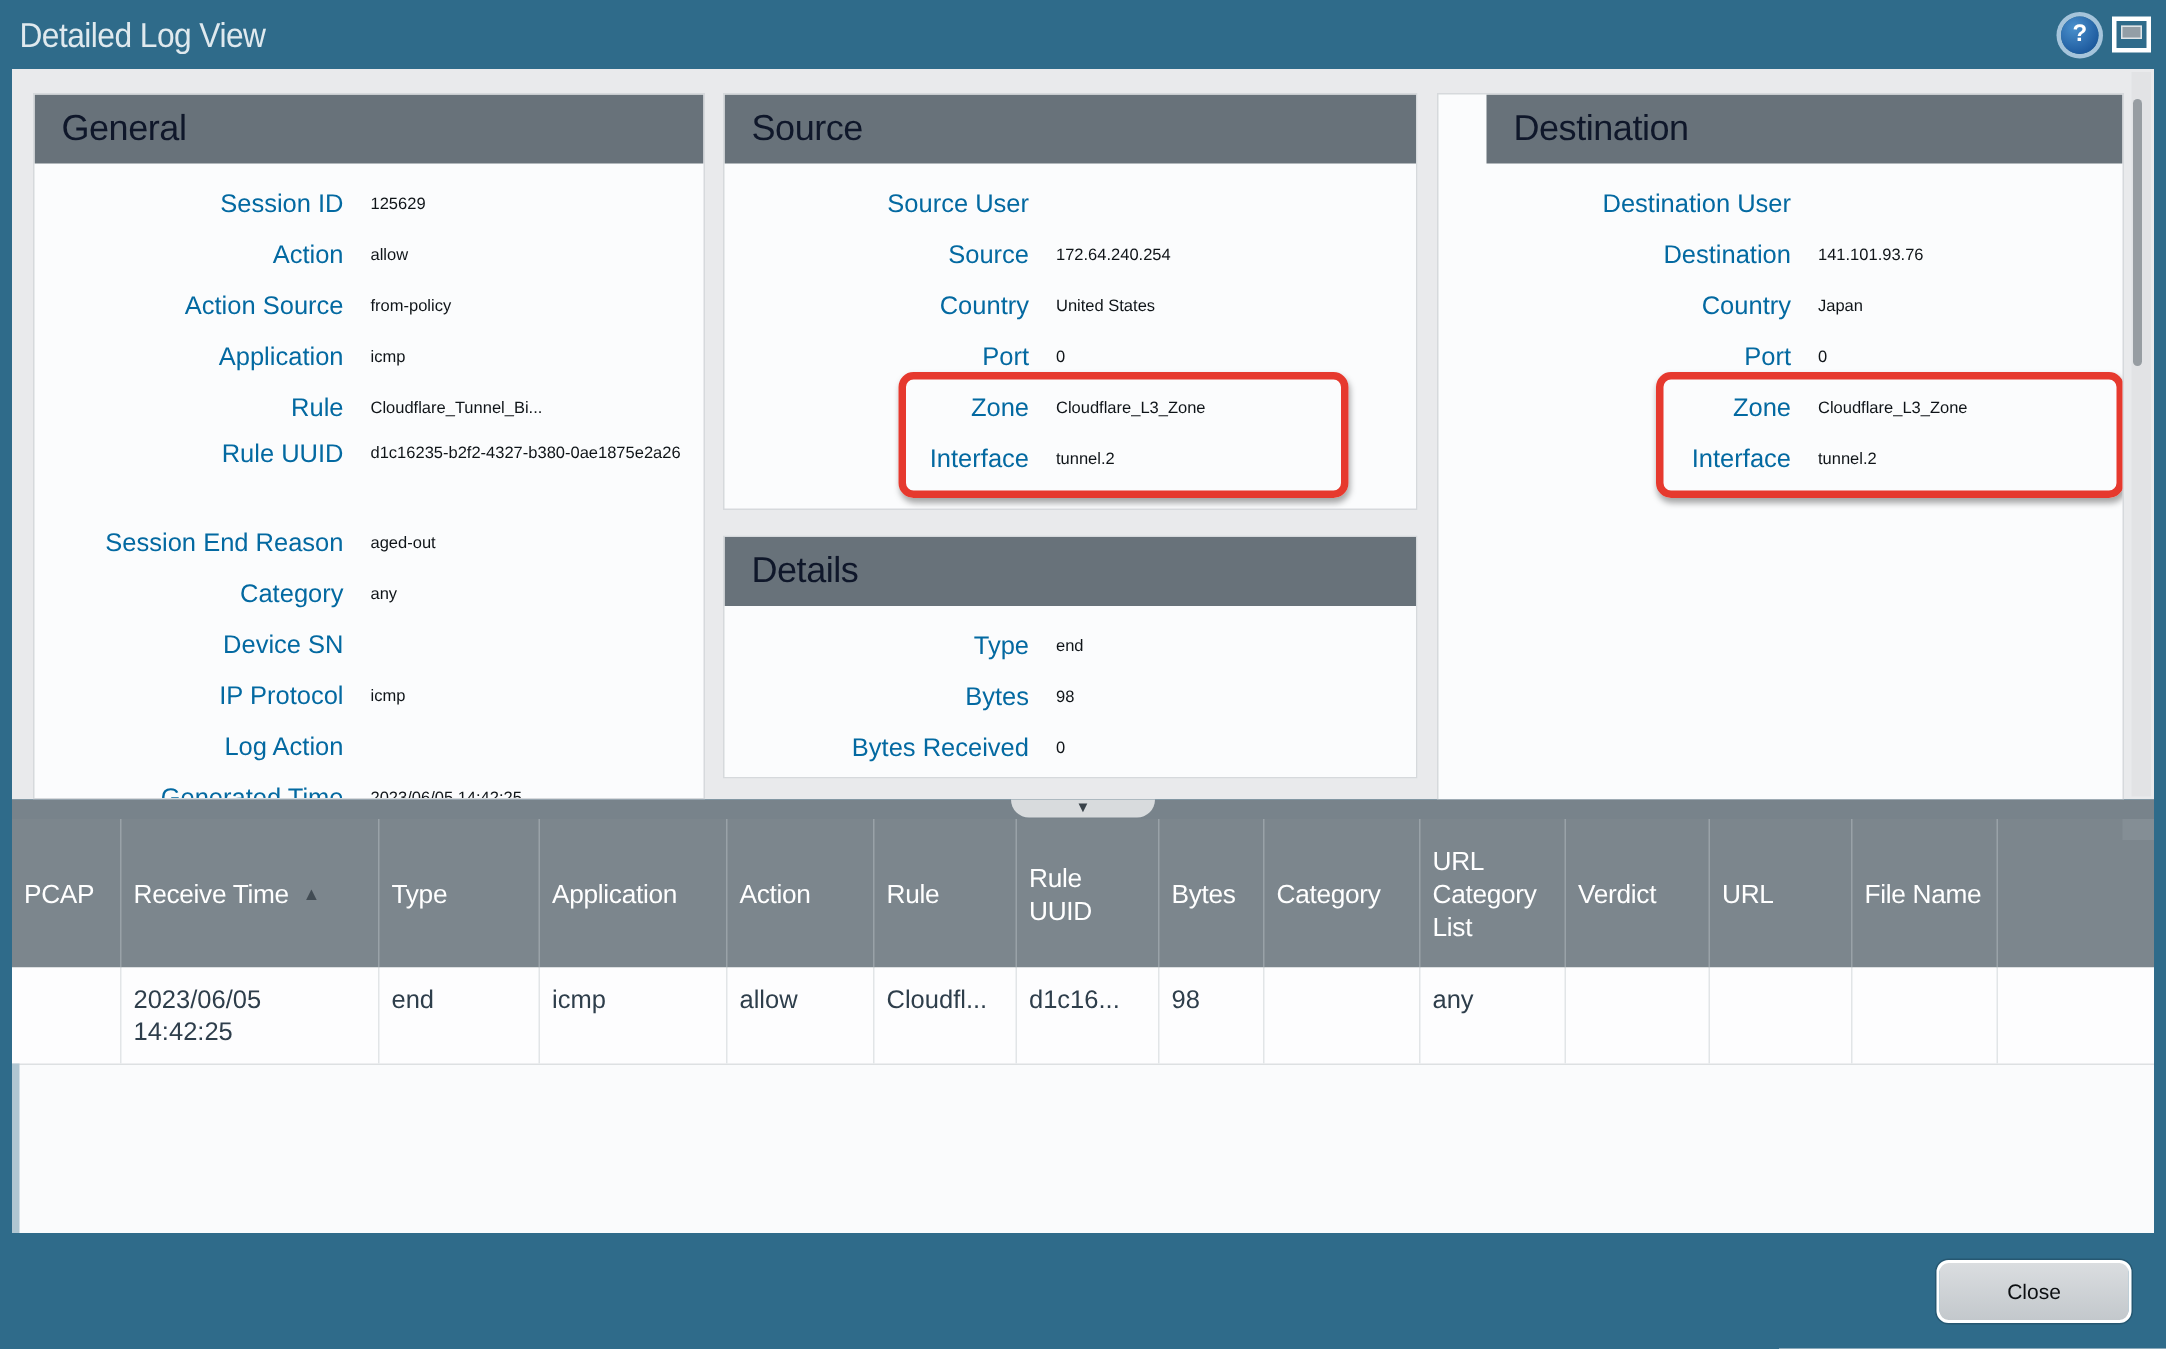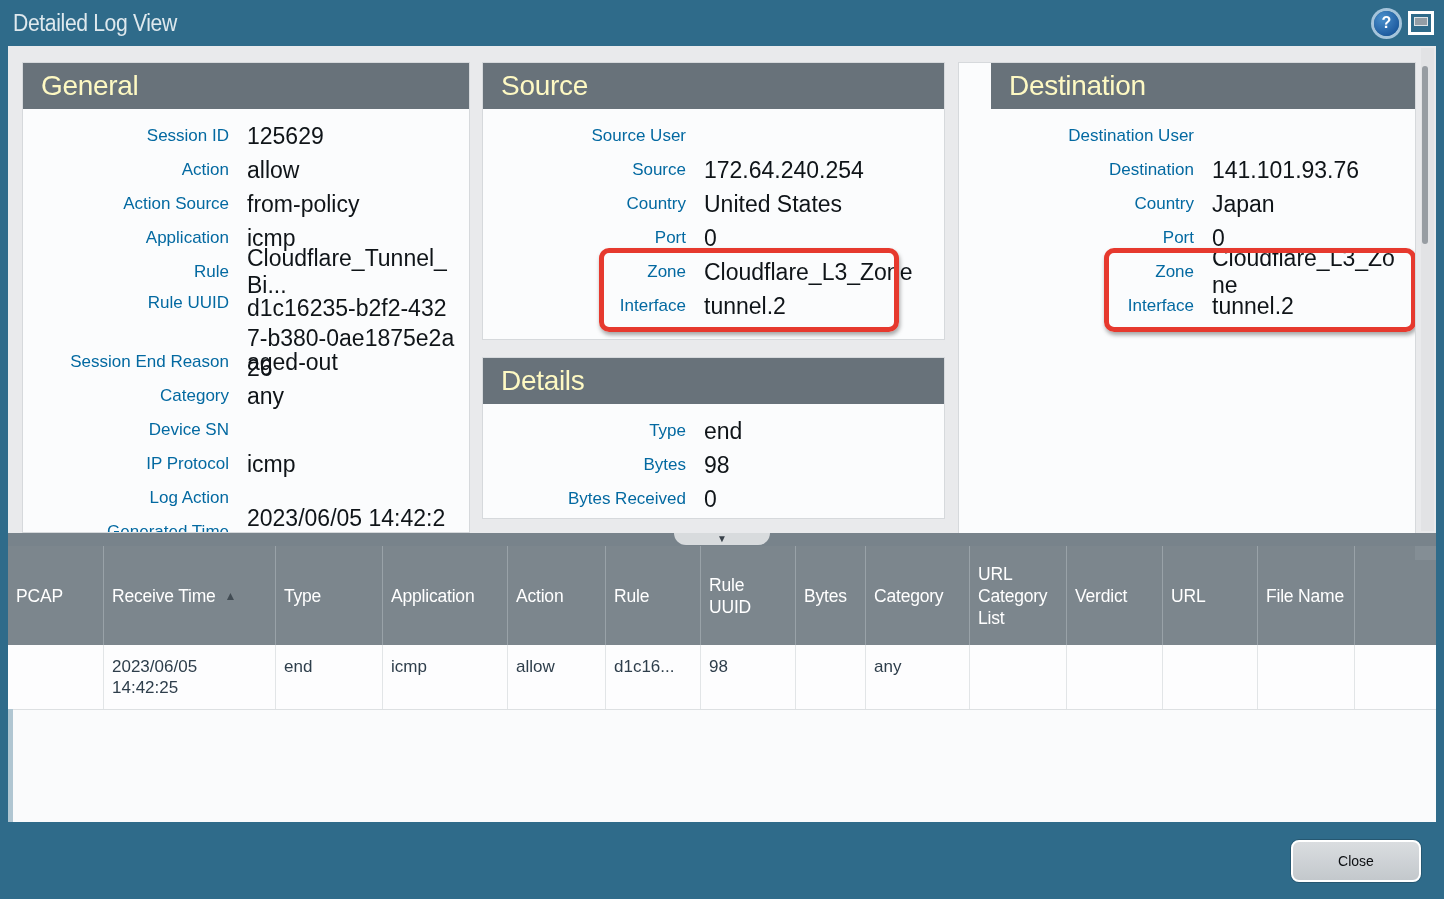--- a/index.html
+++ b/index.html
@@ -42,35 +42,35 @@
   
   .top-section {
     position:absolute; top:46px; left:8px; right:8px; height:487px;
     background:#e9eaec; overflow:hidden;
   }
   .panel {
     position:absolute; background:#fbfcfd;
     border:1px solid #d6d9dc; overflow:hidden;
   }
   .panel-header {
-    height:46px; background:#68727a; color:#fef9c3;
-    font-size:28px; letter-spacing:-0.3px;
+    height:46px; background:#68727a; color:#0f172a;
+    font-size:24px; letter-spacing:-0.3px;
     display:flex; align-items:center; padding:0 18px;
   }
   .panel-body { position:relative; padding:10px 0 6px 0; }
   .frow { display:flex; height:34px; align-items:center; }
   .frow.tall { height:56px; align-items:flex-start; }
   .frow.tall .flabel { padding-top:4px; }
-  .frow.tall .fvalue { padding-top:4px; line-height:30px; }
+  .frow.tall .fvalue { padding-top:4px; line-height:18px; }
   .flabel {
     width:206px; flex:none; text-align:right; color:#0369a1; font-size:17px;
     padding-right:0;
   }
   .fvalue {
-    flex:1; color:#0f1418; font-size:23px; padding-left:18px; padding-right:14px;
+    flex:1; color:#0f1418; font-size:11px; padding-left:18px; padding-right:14px;
     word-break:break-all;
   }
   .panel-general { left:14px; top:16px; width:448px; height:471px; }
   .panel-source  { left:474px; top:16px; width:463px; height:278px; }
   .panel-details { left:474px; top:311px; width:463px; height:162px; }
   .panel-destination { left:950px; top:16px; width:458px; height:500px;padding-left:32px; }
   .panel-details .flabel, .panel-source .flabel, .panel-destination .flabel { width:203px; }
 
   .red-box {
     position:absolute; top:139px; height:84px;
@@ -121,21 +121,21 @@
     padding:6px 8px; color:#fff; font-size:17.5px; letter-spacing:-0.2px;
     border-right:1px solid #99a2a8; line-height:22px; cursor:pointer;
   }
   .sort-icon { margin-left:9px; font-size:12px; color:#424c54; }
   .trow { display:flex; height:65px; background:#fdfdfe; border-bottom:1px solid #dde0e2; cursor:pointer; }
   .tcell {
     flex:none; padding:11px 8px 0 8px; color:#2e3e4b; font-size:17px;
     border-right:1px solid #e2e5e7; line-height:21px;
     overflow:hidden; white-space:normal; word-break:break-word;
   }
-  .thead > :nth-child(1), .trow > :nth-child(1) { width:96px; }
+  .thead > :nth-child(1), .trow > :nth-child(1) { width:73px; }
   .thead > :nth-child(2), .trow > :nth-child(2) { width:172px; }
   .thead > :nth-child(3), .trow > :nth-child(3) { width:107px; }
   .thead > :nth-child(4), .trow > :nth-child(4) { width:125px; }
   .thead > :nth-child(5), .trow > :nth-child(5) { width:98px; }
   .thead > :nth-child(6), .trow > :nth-child(6) { width:95px; }
   .thead > :nth-child(7), .trow > :nth-child(7) { width:95px; }
   .thead > :nth-child(8), .trow > :nth-child(8) { width:70px; }
   .thead > :nth-child(9), .trow > :nth-child(9) { width:104px; }
   .thead > :nth-child(10), .trow > :nth-child(10) { width:97px; }
   .thead > :nth-child(11), .trow > :nth-child(11) { width:96px; }
@@ -353,20 +353,21 @@
     <div class="hcell">
         <span>File Name</span>
       </div>
   </div>
   <div class="trow">
     <div class="tcell"></div>
     <div class="tcell">2023/06/05 14:42:25</div>
     <div class="tcell">end</div>
     <div class="tcell">icmp</div>
     <div class="tcell">allow</div>
+    <div class="tcell">Cloudfl...</div>
     <div class="tcell">d1c16...</div>
     <div class="tcell">98</div>
     <div class="tcell"></div>
     <div class="tcell">any</div>
     <div class="tcell"></div>
     <div class="tcell"></div>
     <div class="tcell"></div>
     <div class="tcell"></div>
   </div>
   <div class="left-strip"></div>

